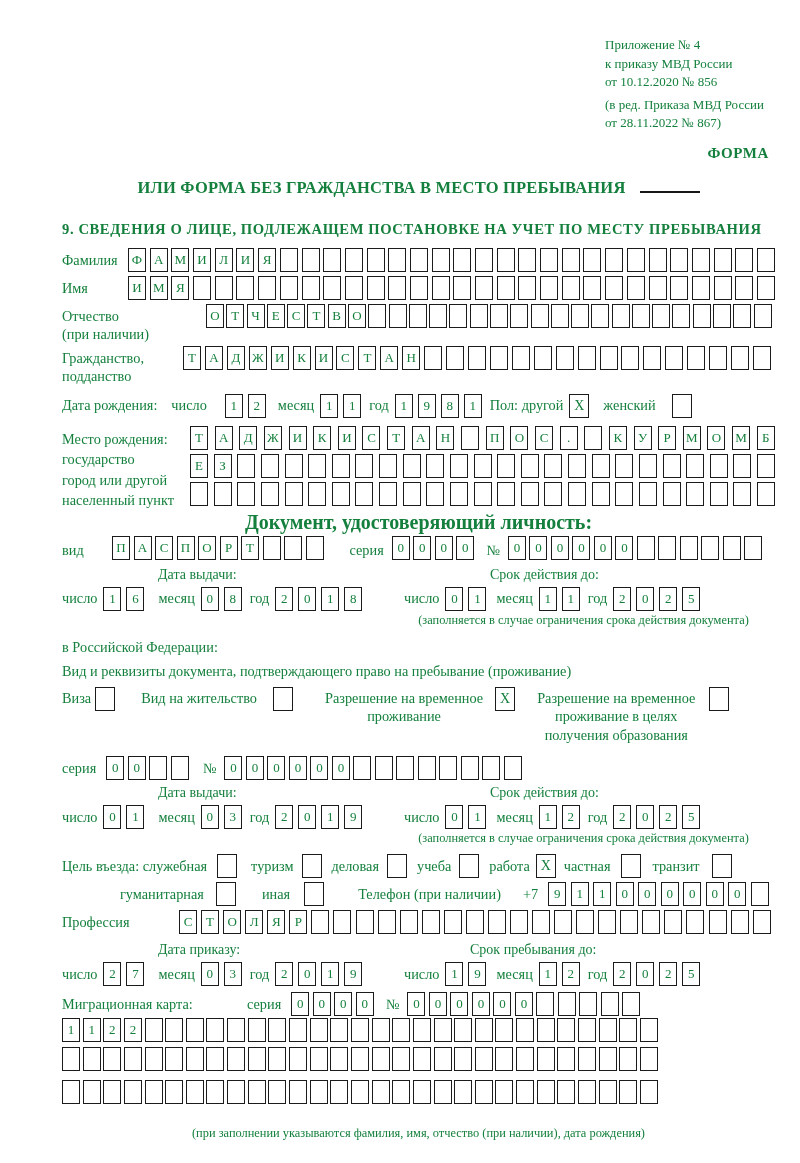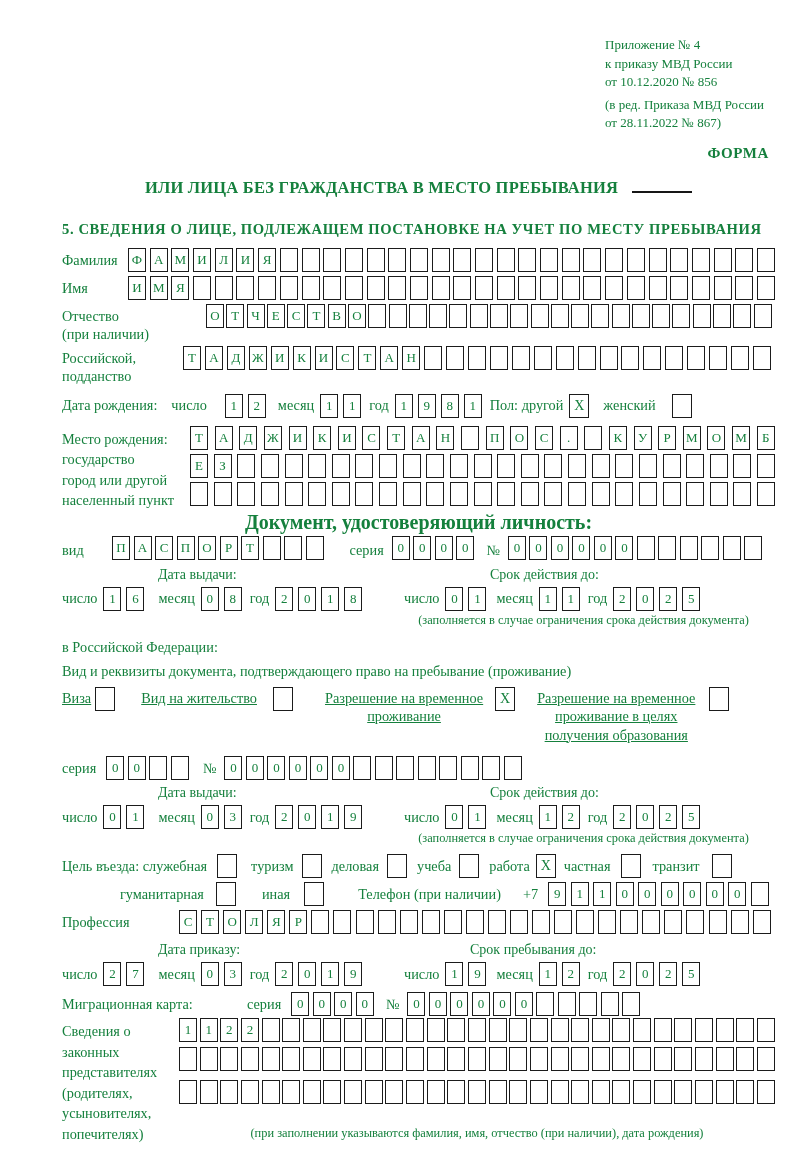--- a/index.html
+++ b/index.html
@@ -45,42 +45,42 @@
   .dg { display:inline-flex; align-items:center; flex:none; }
   .dg .lbl { padding-top:0; margin-right:6px; }
   .dg .cells { gap:5px; }
   .dhead { position:relative; height:18px; margin-top:7px; font-size:14px; }
   .dhead .right { position:absolute; }
   .drow { position:relative; margin-top:2px; height:24px; }
   .drow .rightg { position:absolute; left:342px; top:0; }
   .note { font-size:12.4px; margin-top:2px; }
   .pre { white-space:pre-line; }
   .opts { align-items:flex-start; }
-  .opts .lbl { padding-top:2px;text-decoration:underline; }
+  .opts .lbl { padding-top:2px; }
 </style>
 </head>
 <body>
 
 <div class="page">
 
   <div class="appendix">
     <div>Приложение № 4</div>
     <div>к приказу МВД России</div>
     <div>от 10.12.2020 № 856</div>
     <div class="gap">(в ред. Приказа МВД России</div>
     <div>от 28.11.2022 № 867)</div>
   </div>
 
   <div class="forma">ФОРМА</div>
 
   <div class="title">
-    <div><span>ИЛИ ЛИЦА БЕЗ ГРАЖДАНСТВА В МЕСТО ПРЕБЫВАНИЯ</span><span class="blankline"></span></div>
+    <div><span>ИЛИ ФОРМА БЕЗ ГРАЖДАНСТВА В МЕСТО ПРЕБЫВАНИЯ</span><span class="blankline"></span></div>
   </div>
 
-  <div class="sect">5. СВЕДЕНИЯ О ЛИЦЕ, ПОДЛЕЖАЩЕМ ПОСТАНОВКЕ НА УЧЕТ ПО МЕСТУ ПРЕБЫВАНИЯ</div>
+  <div class="sect">9. СВЕДЕНИЯ О ЛИЦЕ, ПОДЛЕЖАЩЕМ ПОСТАНОВКЕ НА УЧЕТ ПО МЕСТУ ПРЕБЫВАНИЯ</div>
 
   <div class="form-body">
 
     <div class="r" style="margin-top:6px">
       <span class="lbl" style="width:66px;flex:none">Фамилия</span>
       <span class="cells sb" style="width:647px">
           <span class="cell">Ф</span>
           <span class="cell">А</span>
           <span class="cell">М</span>
           <span class="cell">И</span>
@@ -181,21 +181,21 @@
           <span class="cell"></span>
           <span class="cell"></span>
           <span class="cell"></span>
           <span class="cell"></span>
           <span class="cell"></span>
         </span>
     </div>
 
     <div class="r" style="margin-top:2px">
       <span class="lcol" style="width:121px;padding-top:3px">
-        <div>Российской,</div>
+        <div>Гражданство,</div>
         <div>подданство</div>
       </span>
       <span class="cells sb" style="width:588px">
           <span class="cell">Т</span>
           <span class="cell">А</span>
           <span class="cell">Д</span>
           <span class="cell">Ж</span>
           <span class="cell">И</span>
           <span class="cell">К</span>
           <span class="cell">И</span>
@@ -656,28 +656,20 @@
           <span class="cell">0</span>
           <span class="cell"></span>
           <span class="cell"></span>
           <span class="cell"></span>
           <span class="cell"></span>
           <span class="cell"></span>
         </span>
     </div>
 
     <div class="r" style="margin-top:2px">
-      <span class="lcol" style="width:117px;padding-top:3px;line-height:20.5px">
-        <div>Сведения о</div>
-        <div>законных</div>
-        <div>представителях</div>
-        <div>(родителях,</div>
-        <div>усыновителях,</div>
-        <div>попечителях)</div>
-      </span>
       <span>
         <div class="cells sb" style="width:596px">
             <span class="cell">1</span>
             <span class="cell">1</span>
             <span class="cell">2</span>
             <span class="cell">2</span>
             <span class="cell"></span>
             <span class="cell"></span>
             <span class="cell"></span>
             <span class="cell"></span>

